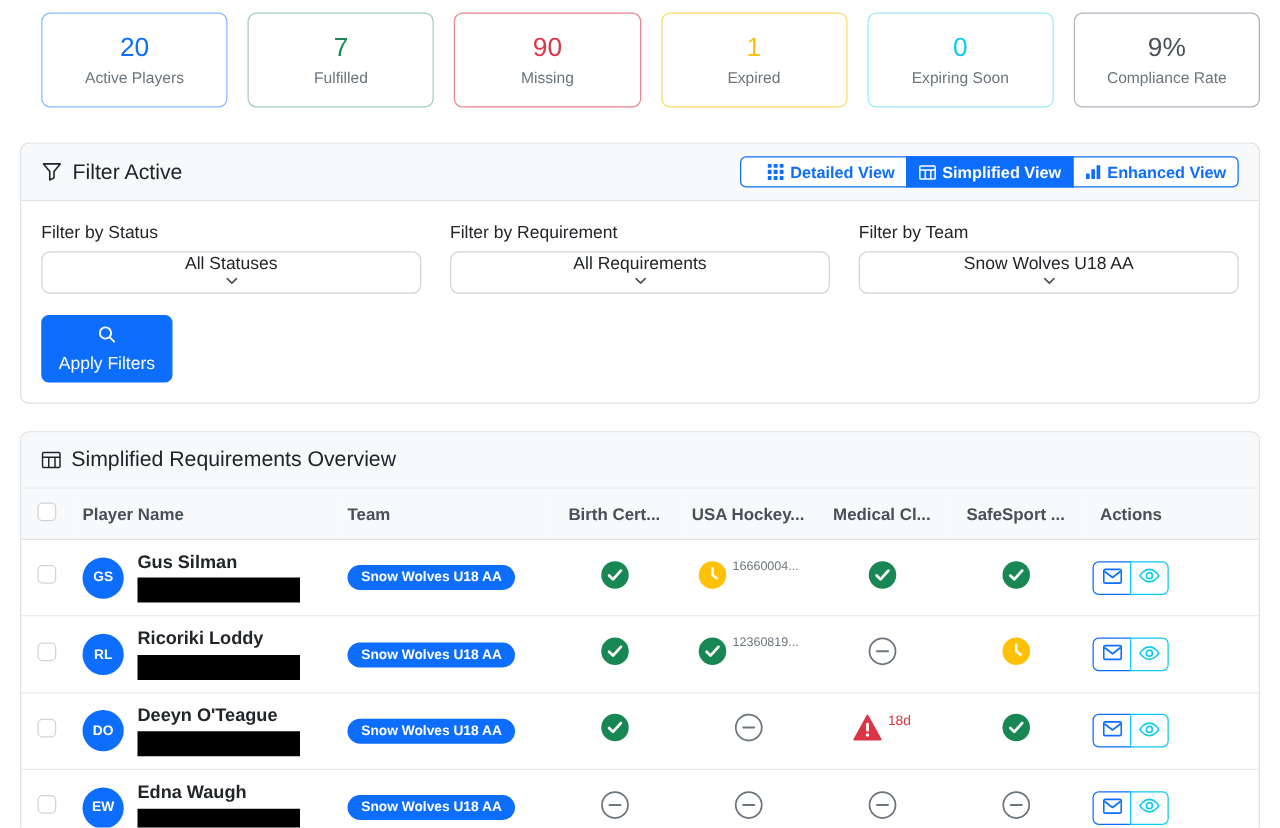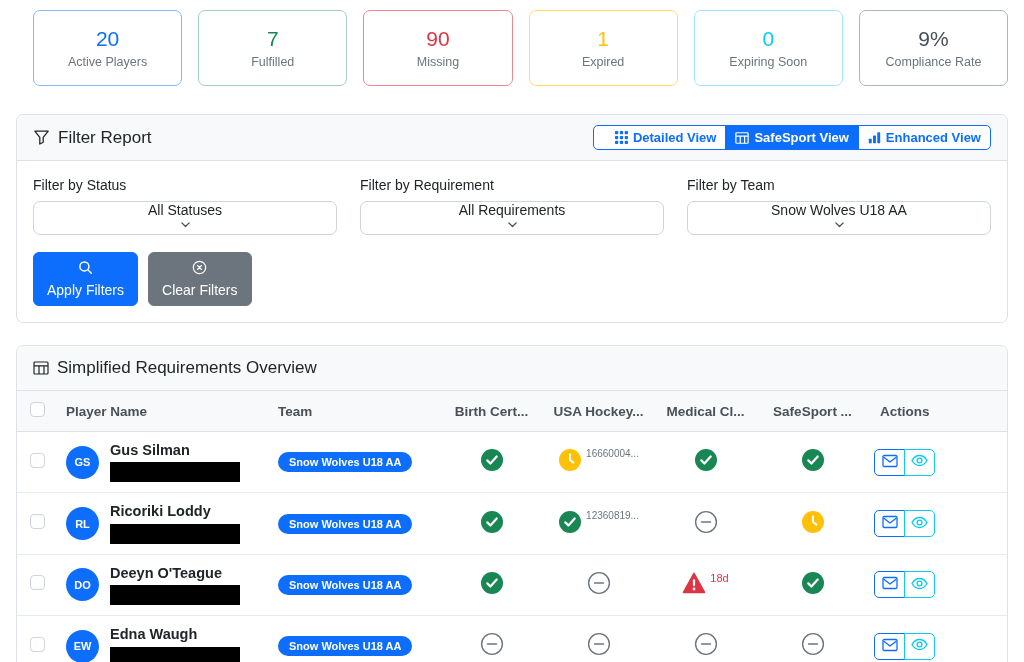--- a/index.html
+++ b/index.html
@@ -143,21 +143,21 @@
     </div>
 
   <section class="card">
     <div class="card-header">
       <div class="card-title">
         <span>
           <svg width="17" height="17" viewBox="0 0 16 16">
               <path d="M1.7 2h12.6L9.6 7.8v4.7l-3.2 1.6V7.8z" fill="none" stroke="#212529" stroke-width="1.2" stroke-linejoin="round"></path>
             </svg>
         </span>
-        <span>Filter Report</span>
+        <span>Filter Active</span>
       </div>
       <div class="view-group">
           <button class="view-btn">
             <span>
               <svg width="13" height="13" viewBox="0 0 16 16">
                 <g fill="currentColor">
                   <rect x="0" y="0" width="4" height="4" rx="1"></rect>
                   <rect x="6" y="0" width="4" height="4" rx="1"></rect>
                   <rect x="12" y="0" width="4" height="4" rx="1"></rect>
                   <rect x="0" y="6" width="4" height="4" rx="1"></rect>
@@ -171,21 +171,21 @@
             </span>
             <span>Detailed View</span>
           </button>
           <button class="view-btn active">
             <span>
               <svg width="14" height="14" viewBox="0 0 16 16">
                 <rect x="1" y="2" width="14" height="12" rx="1" fill="none" stroke="currentColor" stroke-width="1.4"></rect>
                 <path d="M1 5.8h14M6 5.8v8.2M11 5.8v8.2" stroke="currentColor" stroke-width="1.4" fill="none"></path>
               </svg>
             </span>
-            <span>SafeSport View</span>
+            <span>Simplified View</span>
           </button>
           <button class="view-btn">
             <span>
               <svg width="13" height="13" viewBox="0 0 16 16">
                 <g fill="currentColor">
                   <rect x="1" y="9.5" width="3.6" height="5.5" rx="0.5"></rect>
                   <rect x="6.2" y="5.5" width="3.6" height="9.5" rx="0.5"></rect>
                   <rect x="11.4" y="1.5" width="3.6" height="13.5" rx="0.5"></rect>
                 </g>
               </svg>
@@ -227,29 +227,20 @@
       <div class="filter-actions">
         <button class="btn btn-primary">
           <span>
             <svg width="15" height="15" viewBox="0 0 16 16">
                 <circle cx="6.8" cy="6.8" r="4.8" fill="none" stroke="#fff" stroke-width="1.6"></circle>
                 <path d="M10.5 10.5L14.2 14.2" stroke="#fff" stroke-width="1.6" stroke-linecap="round"></path>
               </svg>
           </span>
           <span>Apply Filters</span>
         </button>
-        <button class="btn btn-secondary">
-          <span>
-            <svg width="15" height="15" viewBox="0 0 16 16">
-                <circle cx="8" cy="8" r="6.6" fill="none" stroke="#fff" stroke-width="1.3"></circle>
-                <path d="M5.9 5.9l4.2 4.2M10.1 5.9l-4.2 4.2" stroke="#fff" stroke-width="1.3" stroke-linecap="round"></path>
-              </svg>
-          </span>
-          <span>Clear Filters</span>
-        </button>
       </div>
     </div>
   </section>
 
   <section class="card table-card">
     <div class="card-header">
       <div class="card-title">
         <span>
           <svg width="16" height="16" viewBox="0 0 16 16">
               <rect x="1" y="2" width="14" height="12" rx="1" fill="none" stroke="#212529" stroke-width="1.2"></rect>

